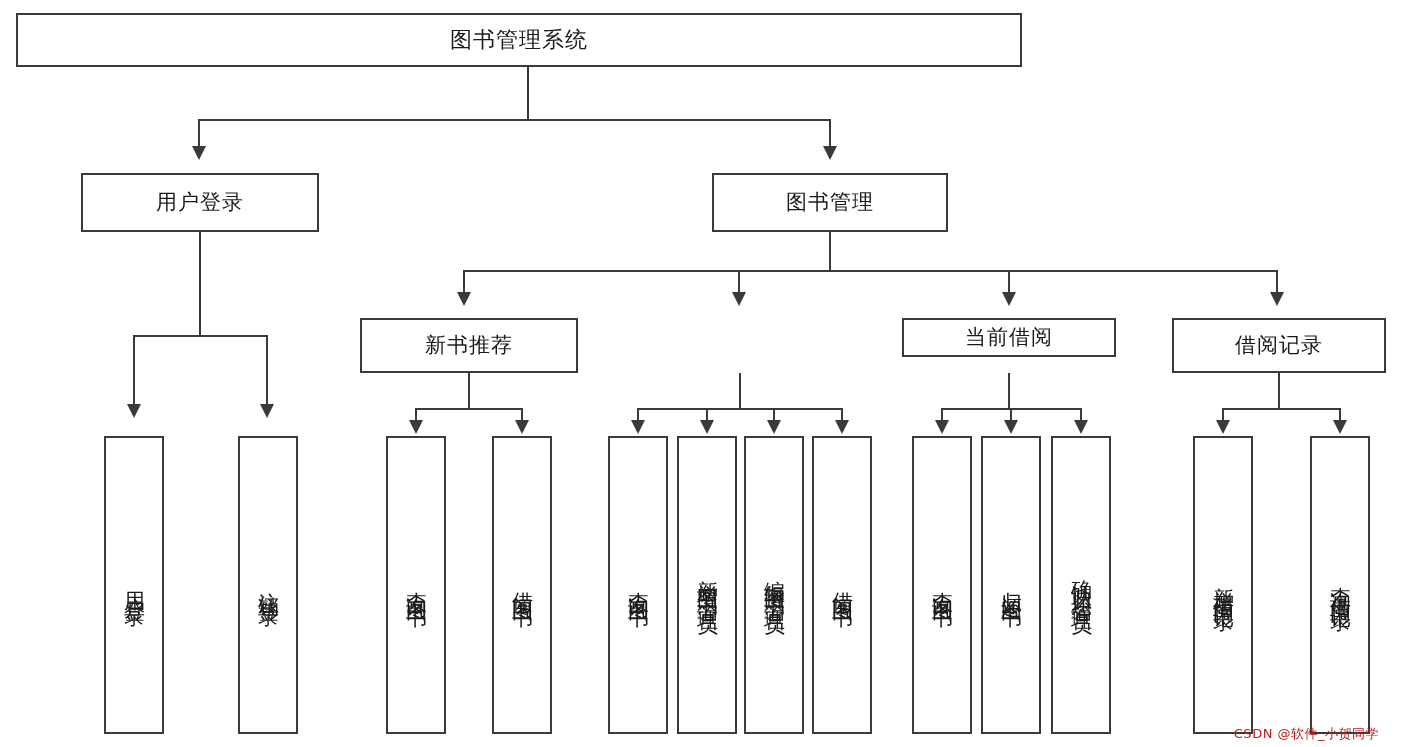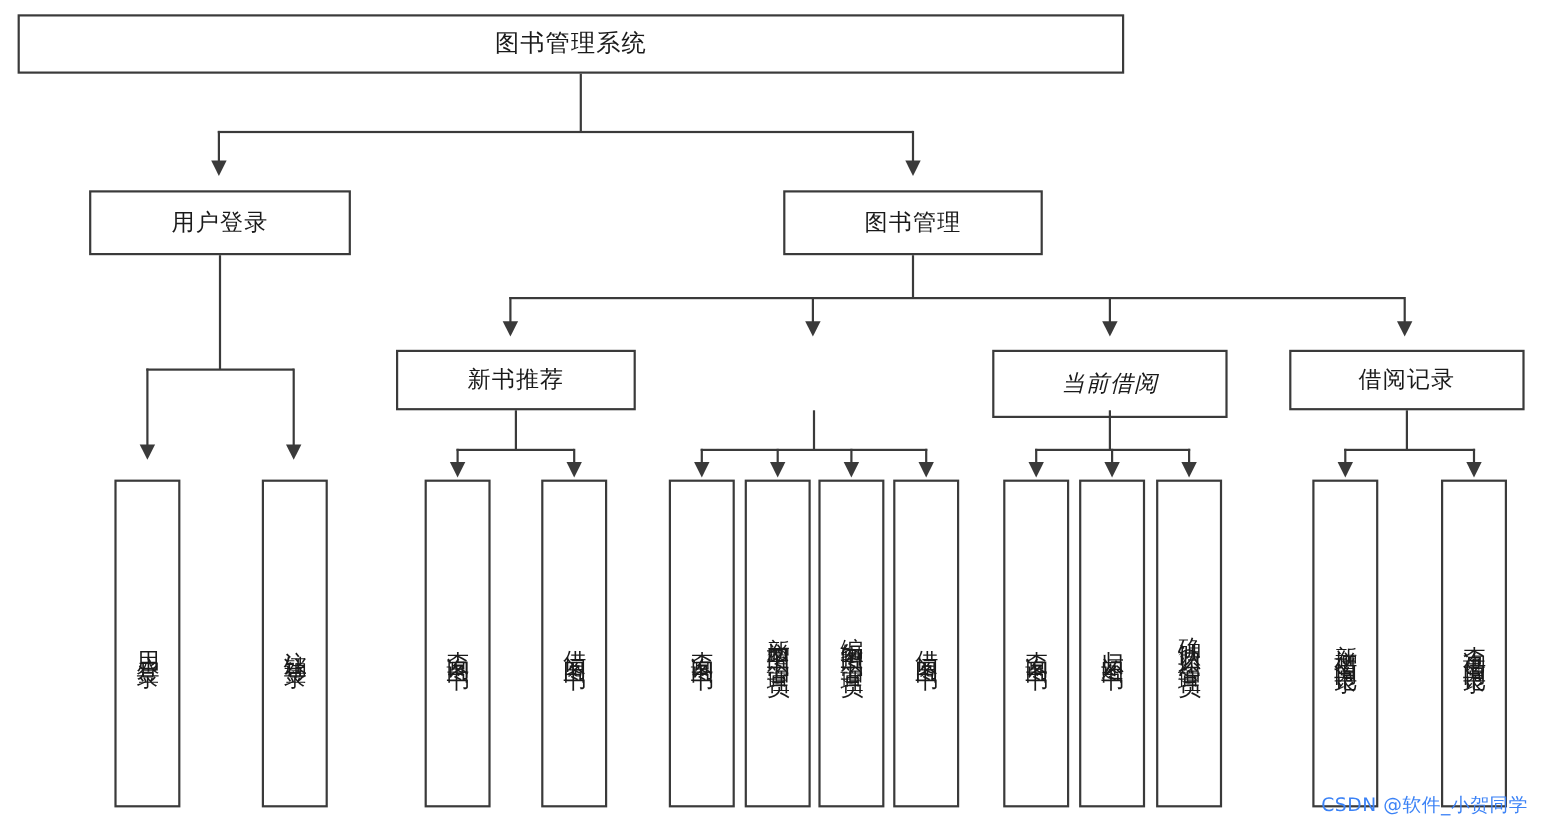--- a/index.html
+++ b/index.html
@@ -56,24 +56,24 @@
   .arrow{
     position:absolute;
     width:0;height:0;
     border-left:7px solid transparent;
     border-right:7px solid transparent;
     border-top:14px solid #3a3a3a;
   }
   
   #watermark{
     position:absolute;
-    right:16px;
+    right:26px;
     bottom:4px;
-    font-size:17px;
-    color:#3b82f6;
+    font-size:13px;
+    color:#b91c1c;
     white-space:nowrap;
     letter-spacing:0.5px;
   }
 </style>
 </head>
 <body>
 
 <div id="canvas">
 
   <div class="node h root" style="left:16px;top:13px;width:1006px;height:54px;">
@@ -110,21 +110,21 @@
   <div class="edge vline" style="left:738px;top:270px;width:2px;height:24px;"></div>
   <div class="arrow" style="left:732px;top:292px;"></div>
   <div class="edge vline" style="left:1008px;top:270px;width:2px;height:24px;"></div>
   <div class="arrow" style="left:1002px;top:292px;"></div>
   <div class="edge vline" style="left:1276px;top:270px;width:2px;height:24px;"></div>
   <div class="arrow" style="left:1270px;top:292px;"></div>
 
   <div class="node h" style="left:360px;top:318px;width:218px;height:55px;">
     <span>新书推荐</span>
   </div>
-  <div class="node h" style="left:902px;top:318px;width:214px;height:62px;font-style:italic;">
+  <div class="node h" style="left:902px;top:318px;width:214px;height:39px;">
     <span>当前借阅</span>
   </div>
   <div class="node h" style="left:1172px;top:318px;width:214px;height:55px;align-items:center;">
     <span>借阅记录</span>
   </div>
 
   <div class="edge vline" style="left:468px;top:373px;width:2px;height:36px;"></div>
   <div class="edge hline" style="left:415px;top:408px;width:107px;height:2px;"></div>
   <div class="edge vline" style="left:415px;top:408px;width:2px;height:14px;"></div>
   <div class="arrow" style="left:409px;top:420px;"></div>

